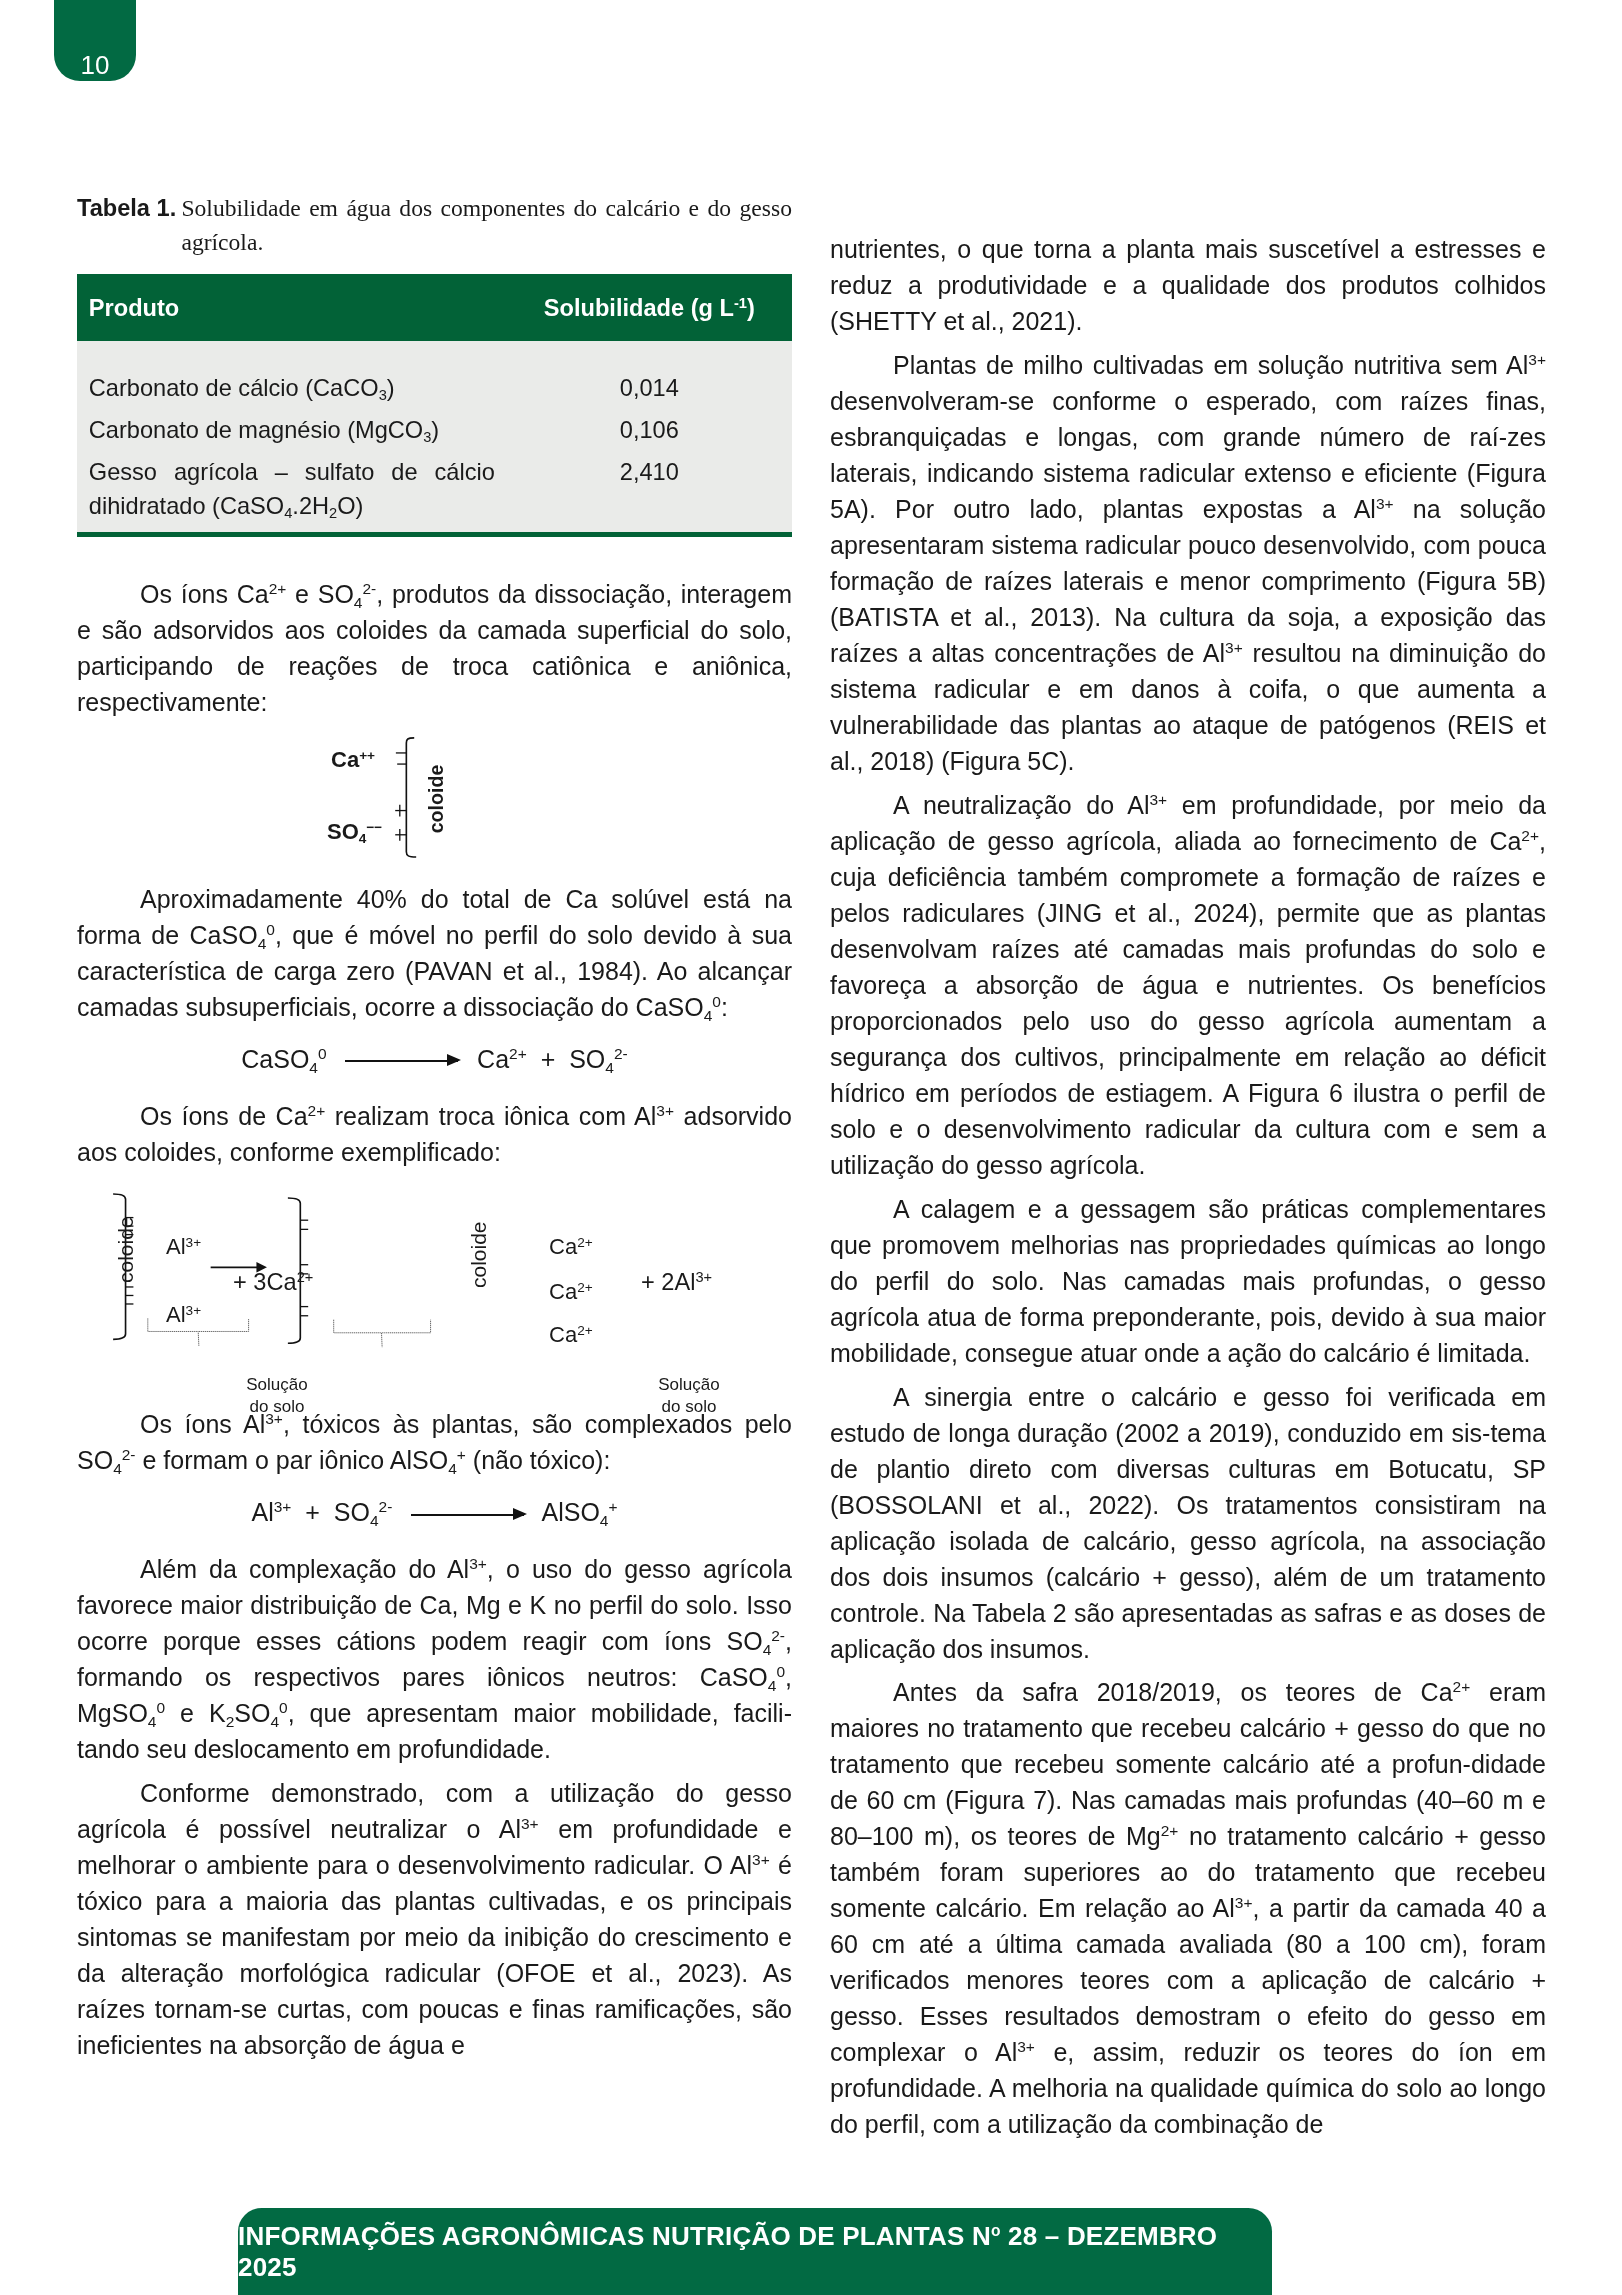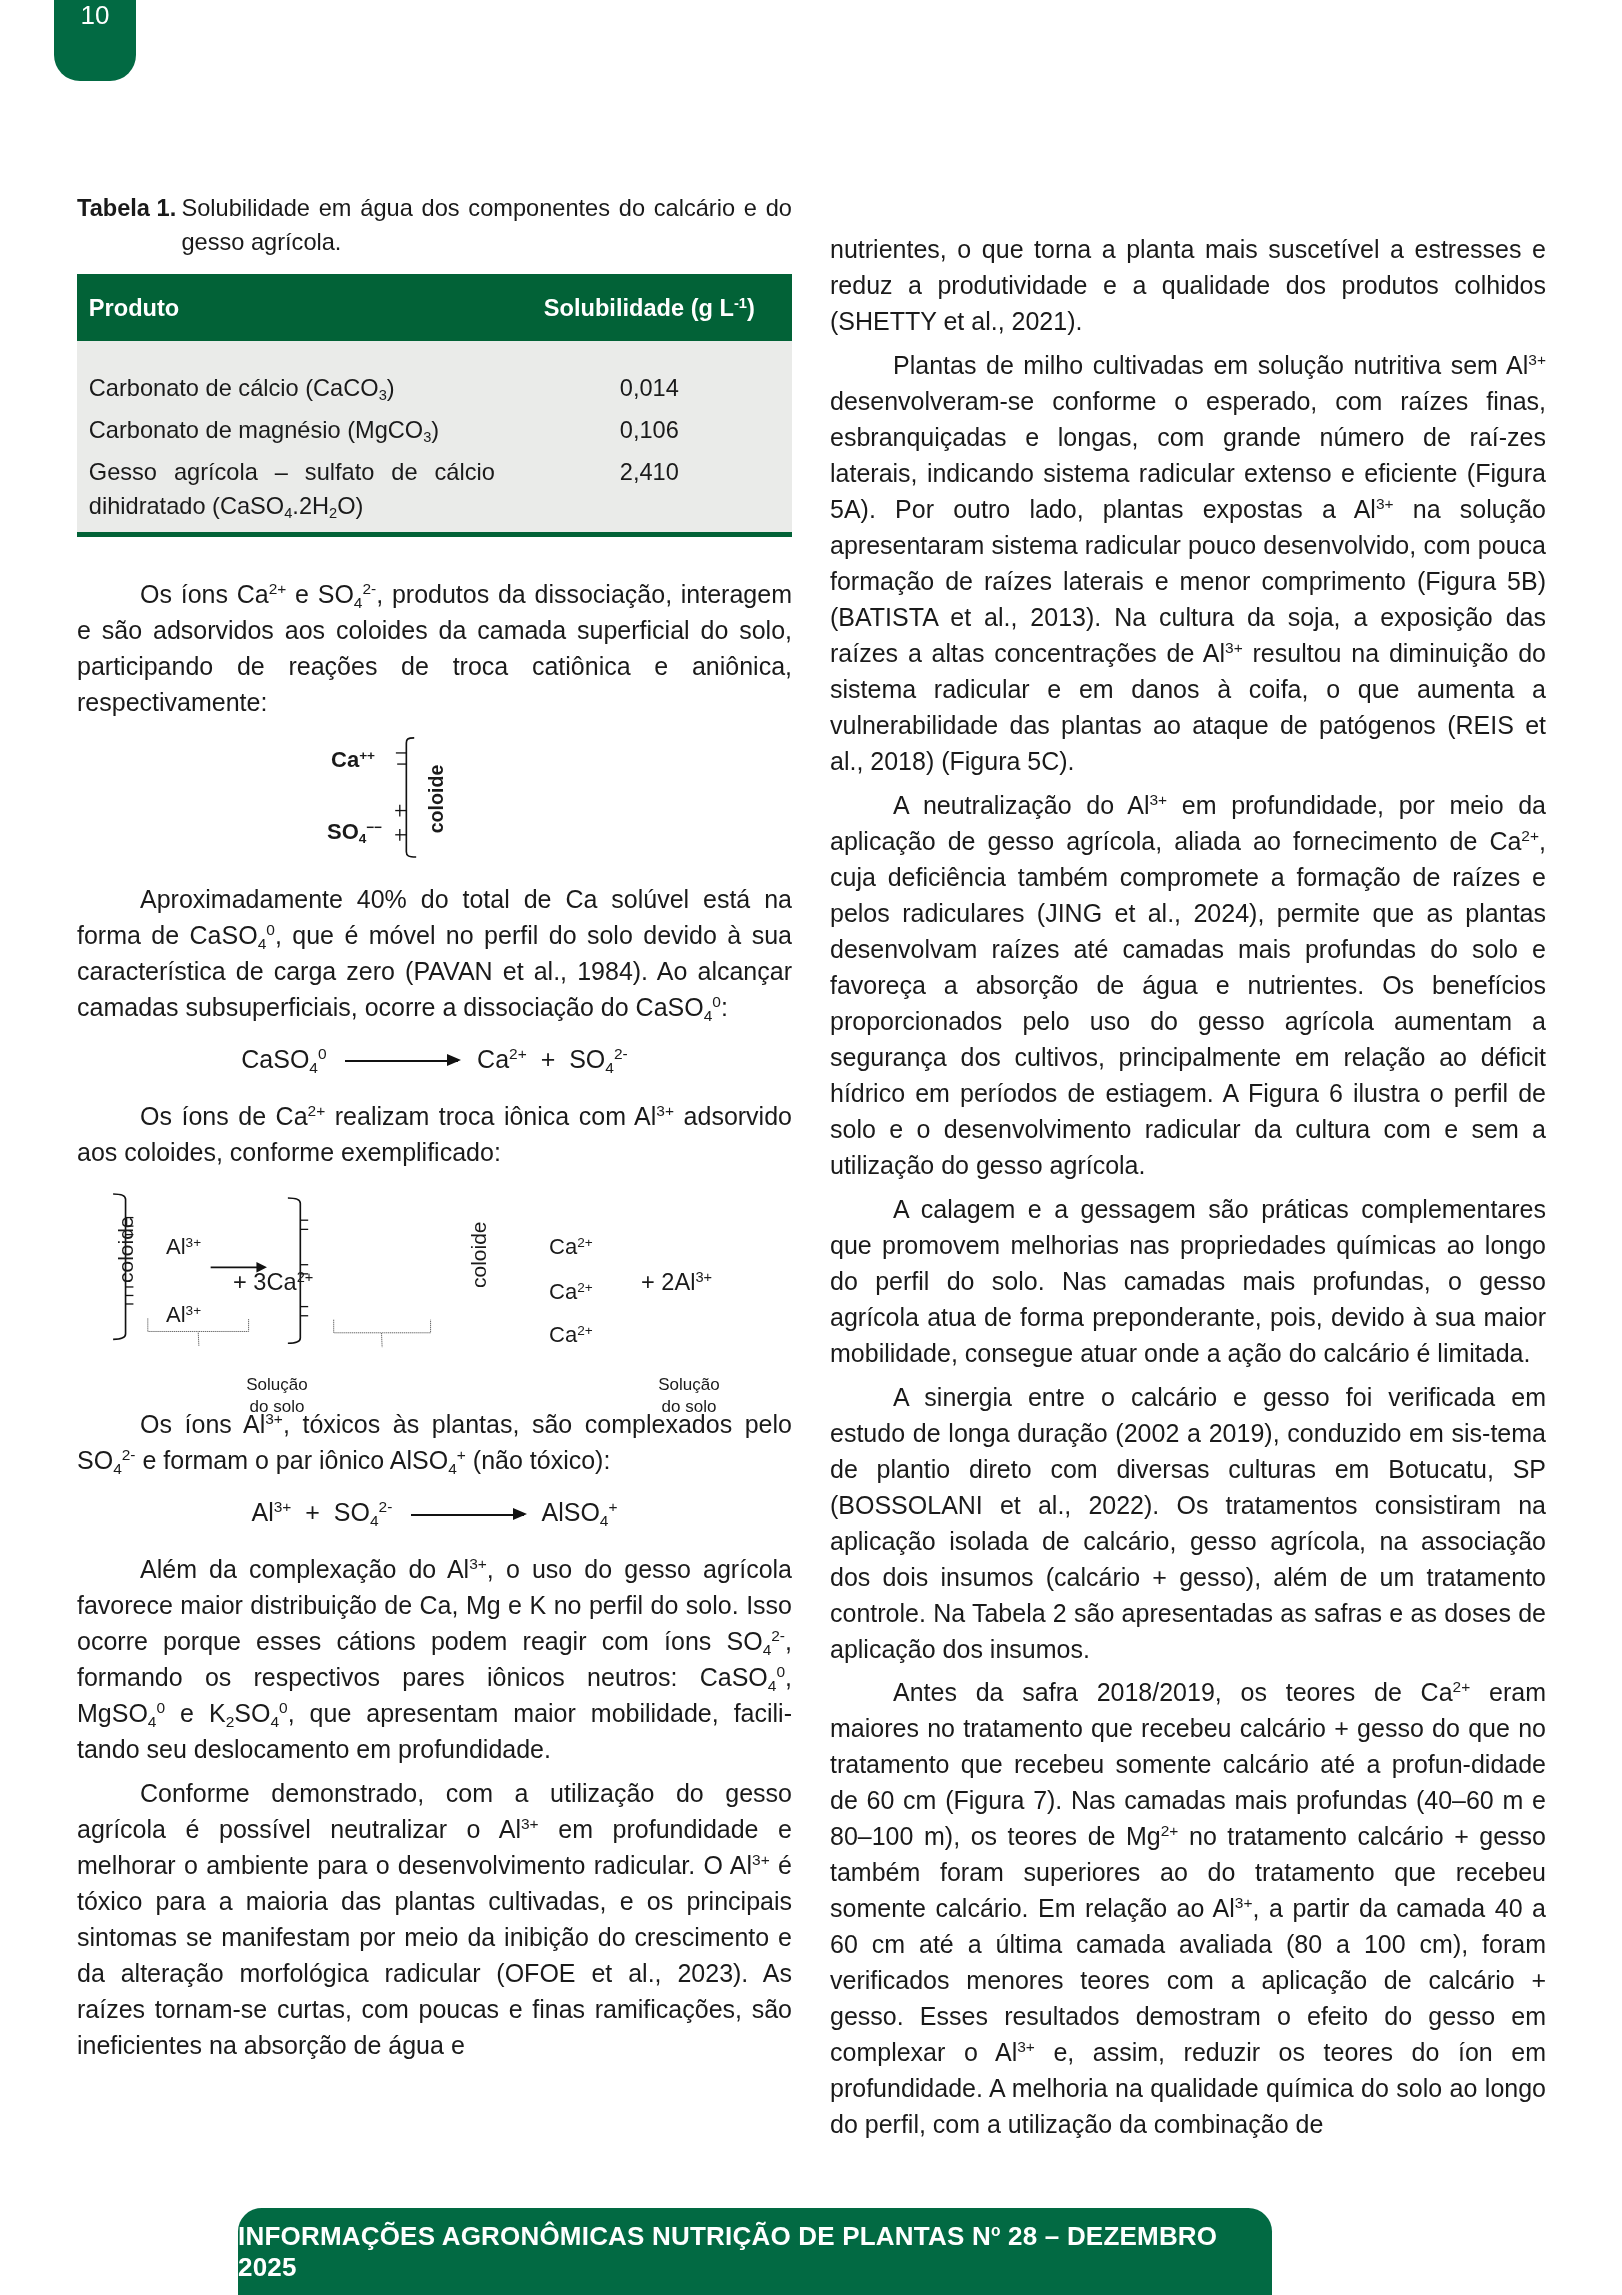--- a/index.html
+++ b/index.html
@@ -3,40 +3,40 @@
   <meta charset="utf-8">
   <style>
     html, body { margin: 0; padding: 0; background: #ffffff; }
     body {
       width: 1623px; height: 2295px; position: relative; overflow: hidden;
       font-family: "Liberation Sans", sans-serif; color: #1a1a1a;
     }
     .page-tab {
       position: absolute; left: 54px; top: 0; width: 82px; height: 81px;
       background: #026a43; border-radius: 0 0 26px 26px;
-      color: #fff; font-size: 26px; display: flex; align-items: flex-start; justify-content: center;
+      color: #fff; font-size: 26px; display: flex; align-items: flex-end; justify-content: center;
       padding-top: 0px; box-sizing: border-box;
     }
     .col {
       position: absolute; top: 191px;
       font-size: 25px; line-height: 36px; text-align: justify;
       hyphens: manual;
     }
     .col-left { left: 77px; width: 715px; }
     .col-right { left: 830px; width: 716px; }
     .col p { margin: 0 0 7.9px 0; text-indent: 63px; }
     .col p.noindent { text-indent: 0; margin-top: 40px; }
     sup, sub { font-size: 62%; line-height: 0; }
     sup { vertical-align: 0.55em; }
     sub { vertical-align: -0.3em; }
 
     
     .caption { font-size: 23.6px; line-height: 34px; margin-bottom: 15px; display: flex; }
     .caption .lbl { font-weight: bold; white-space: nowrap; margin-right: 5.2px; }
-    .caption .txt { text-align: justify; }
+    .caption .txt { text-align: justify; font-family: Liberation Serif, serif; }
     table.sol {
       width: 715px; border-collapse: collapse; font-size: 23.6px; margin-bottom: 39px;
     }
     table.sol th {
       background: #026237; color: #fff; font-weight: bold; text-align: left;
       height: 67px; padding: 0 11.8px; font-size: 23.6px;
     }
     table.sol th.num { text-align: center; }
     table.sol td {
       background: #eaebe9; padding: 3.9px 11.8px; line-height: 34px; vertical-align: top;

